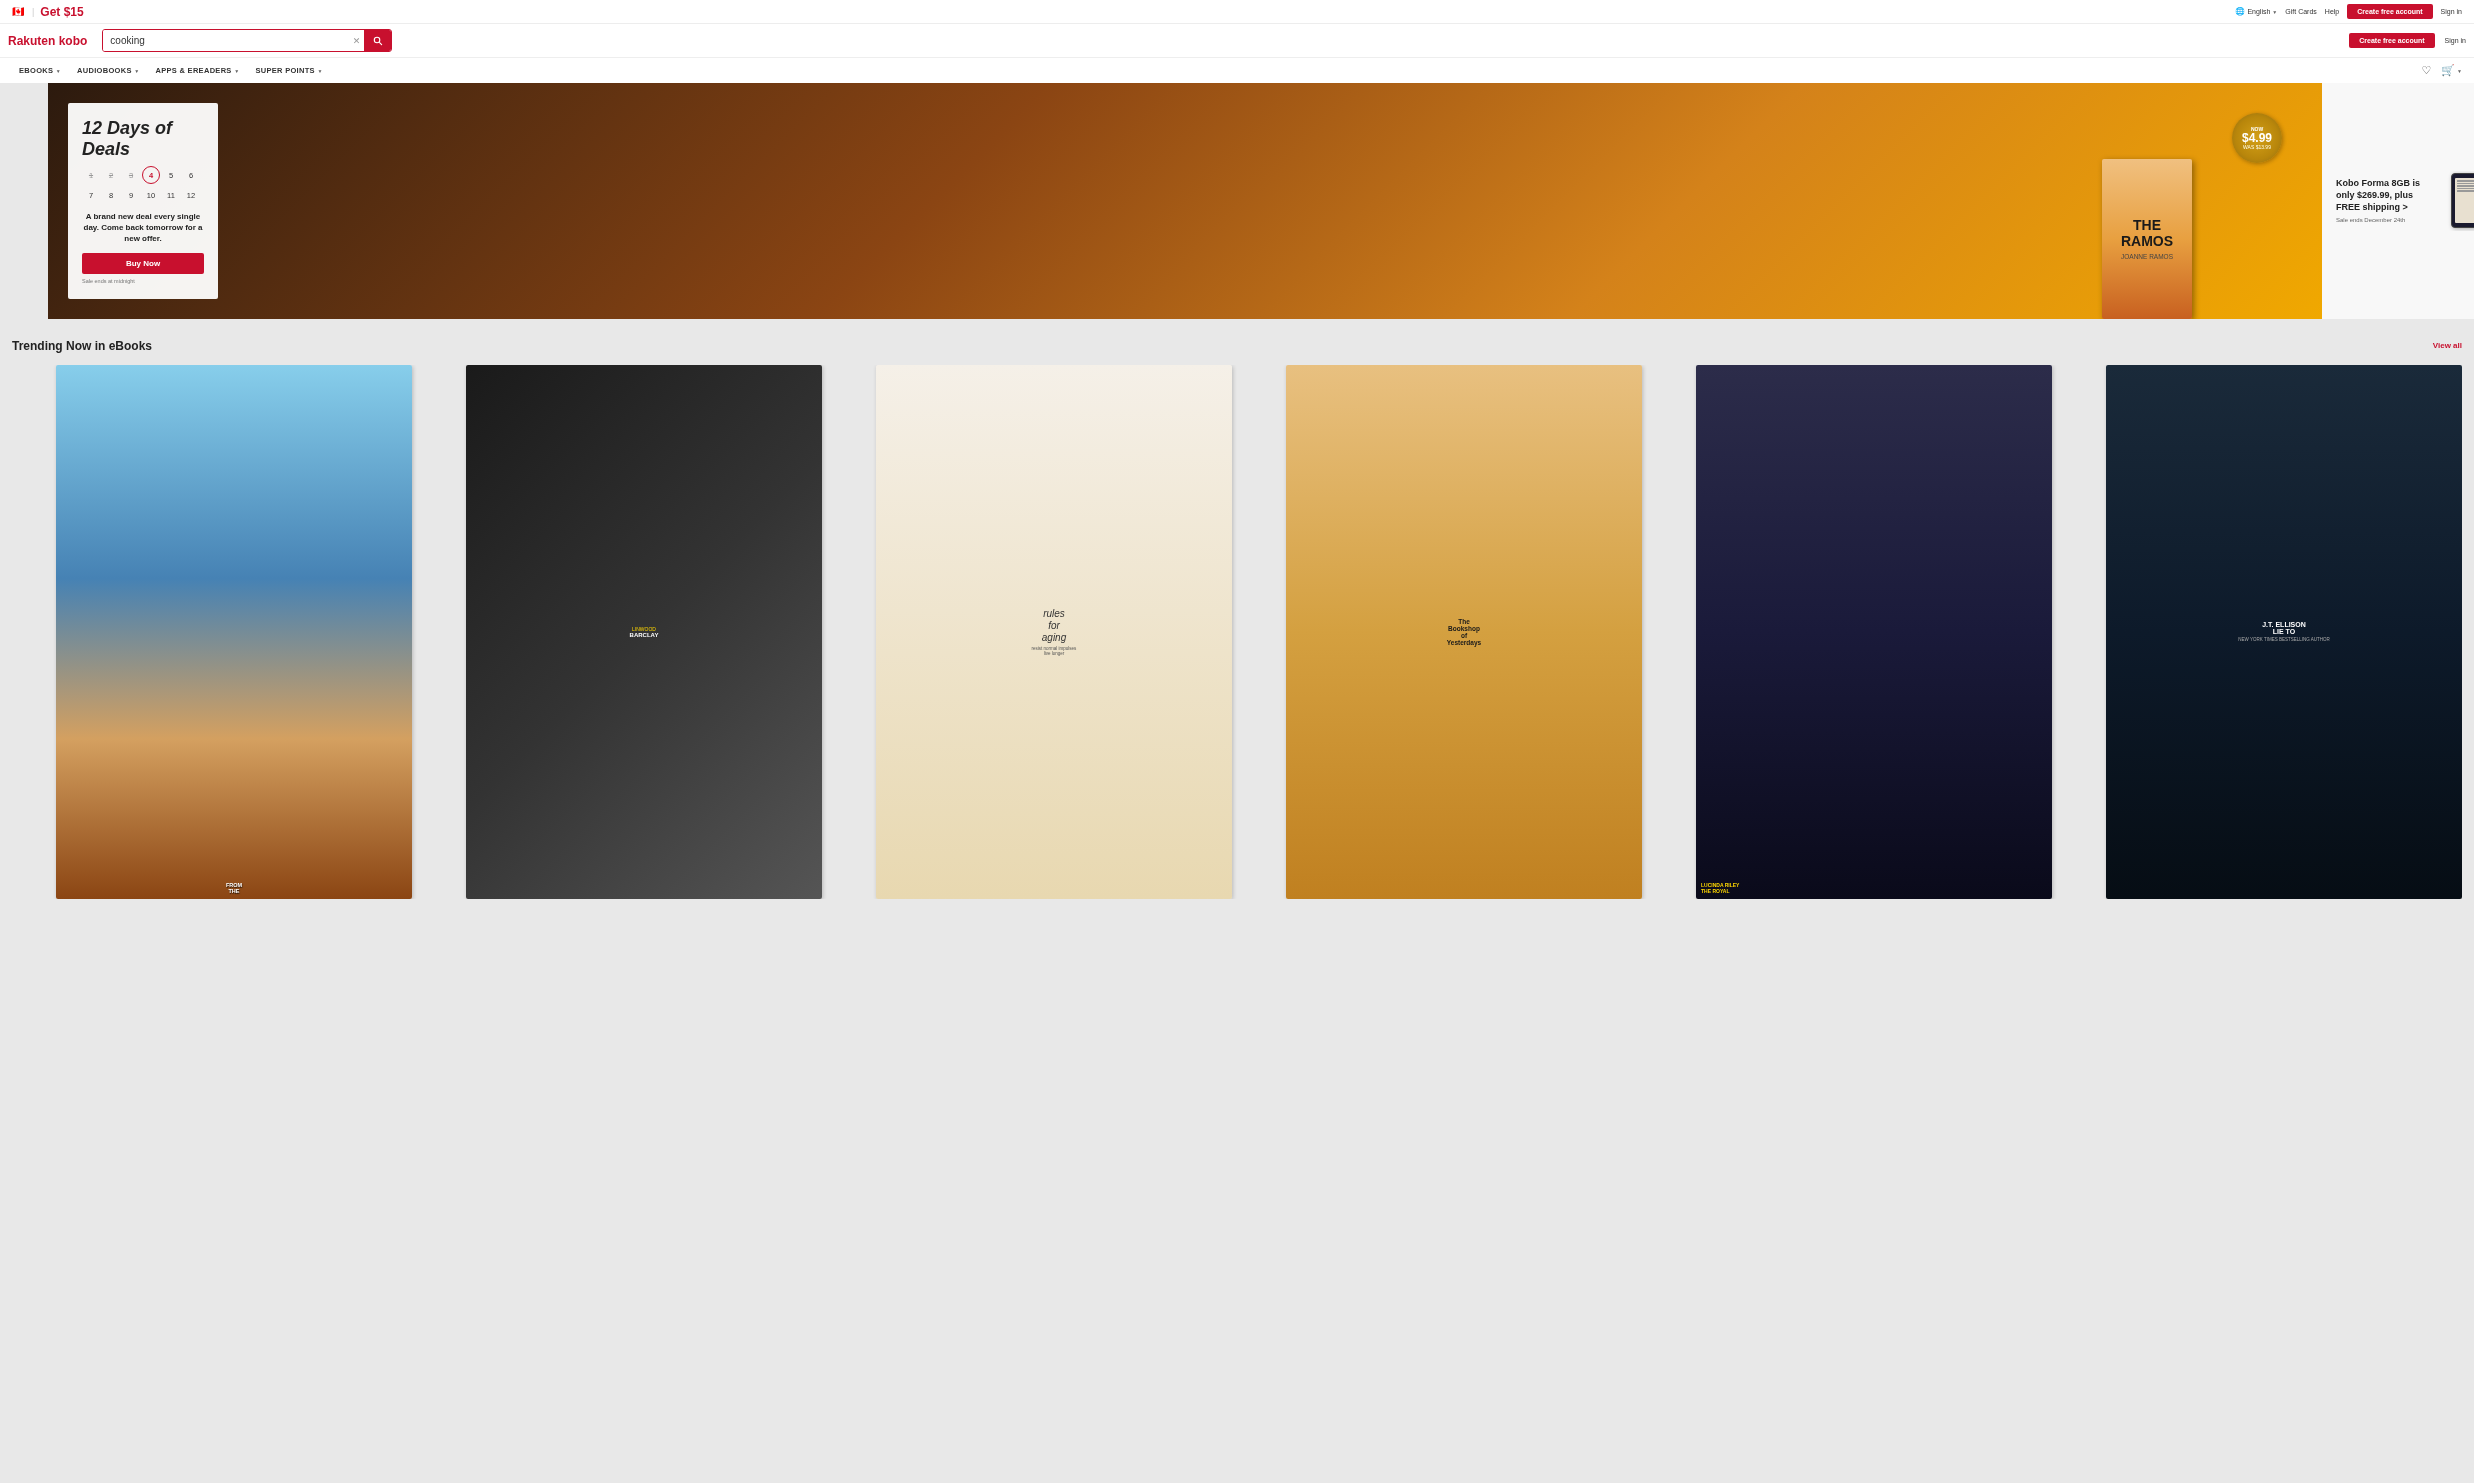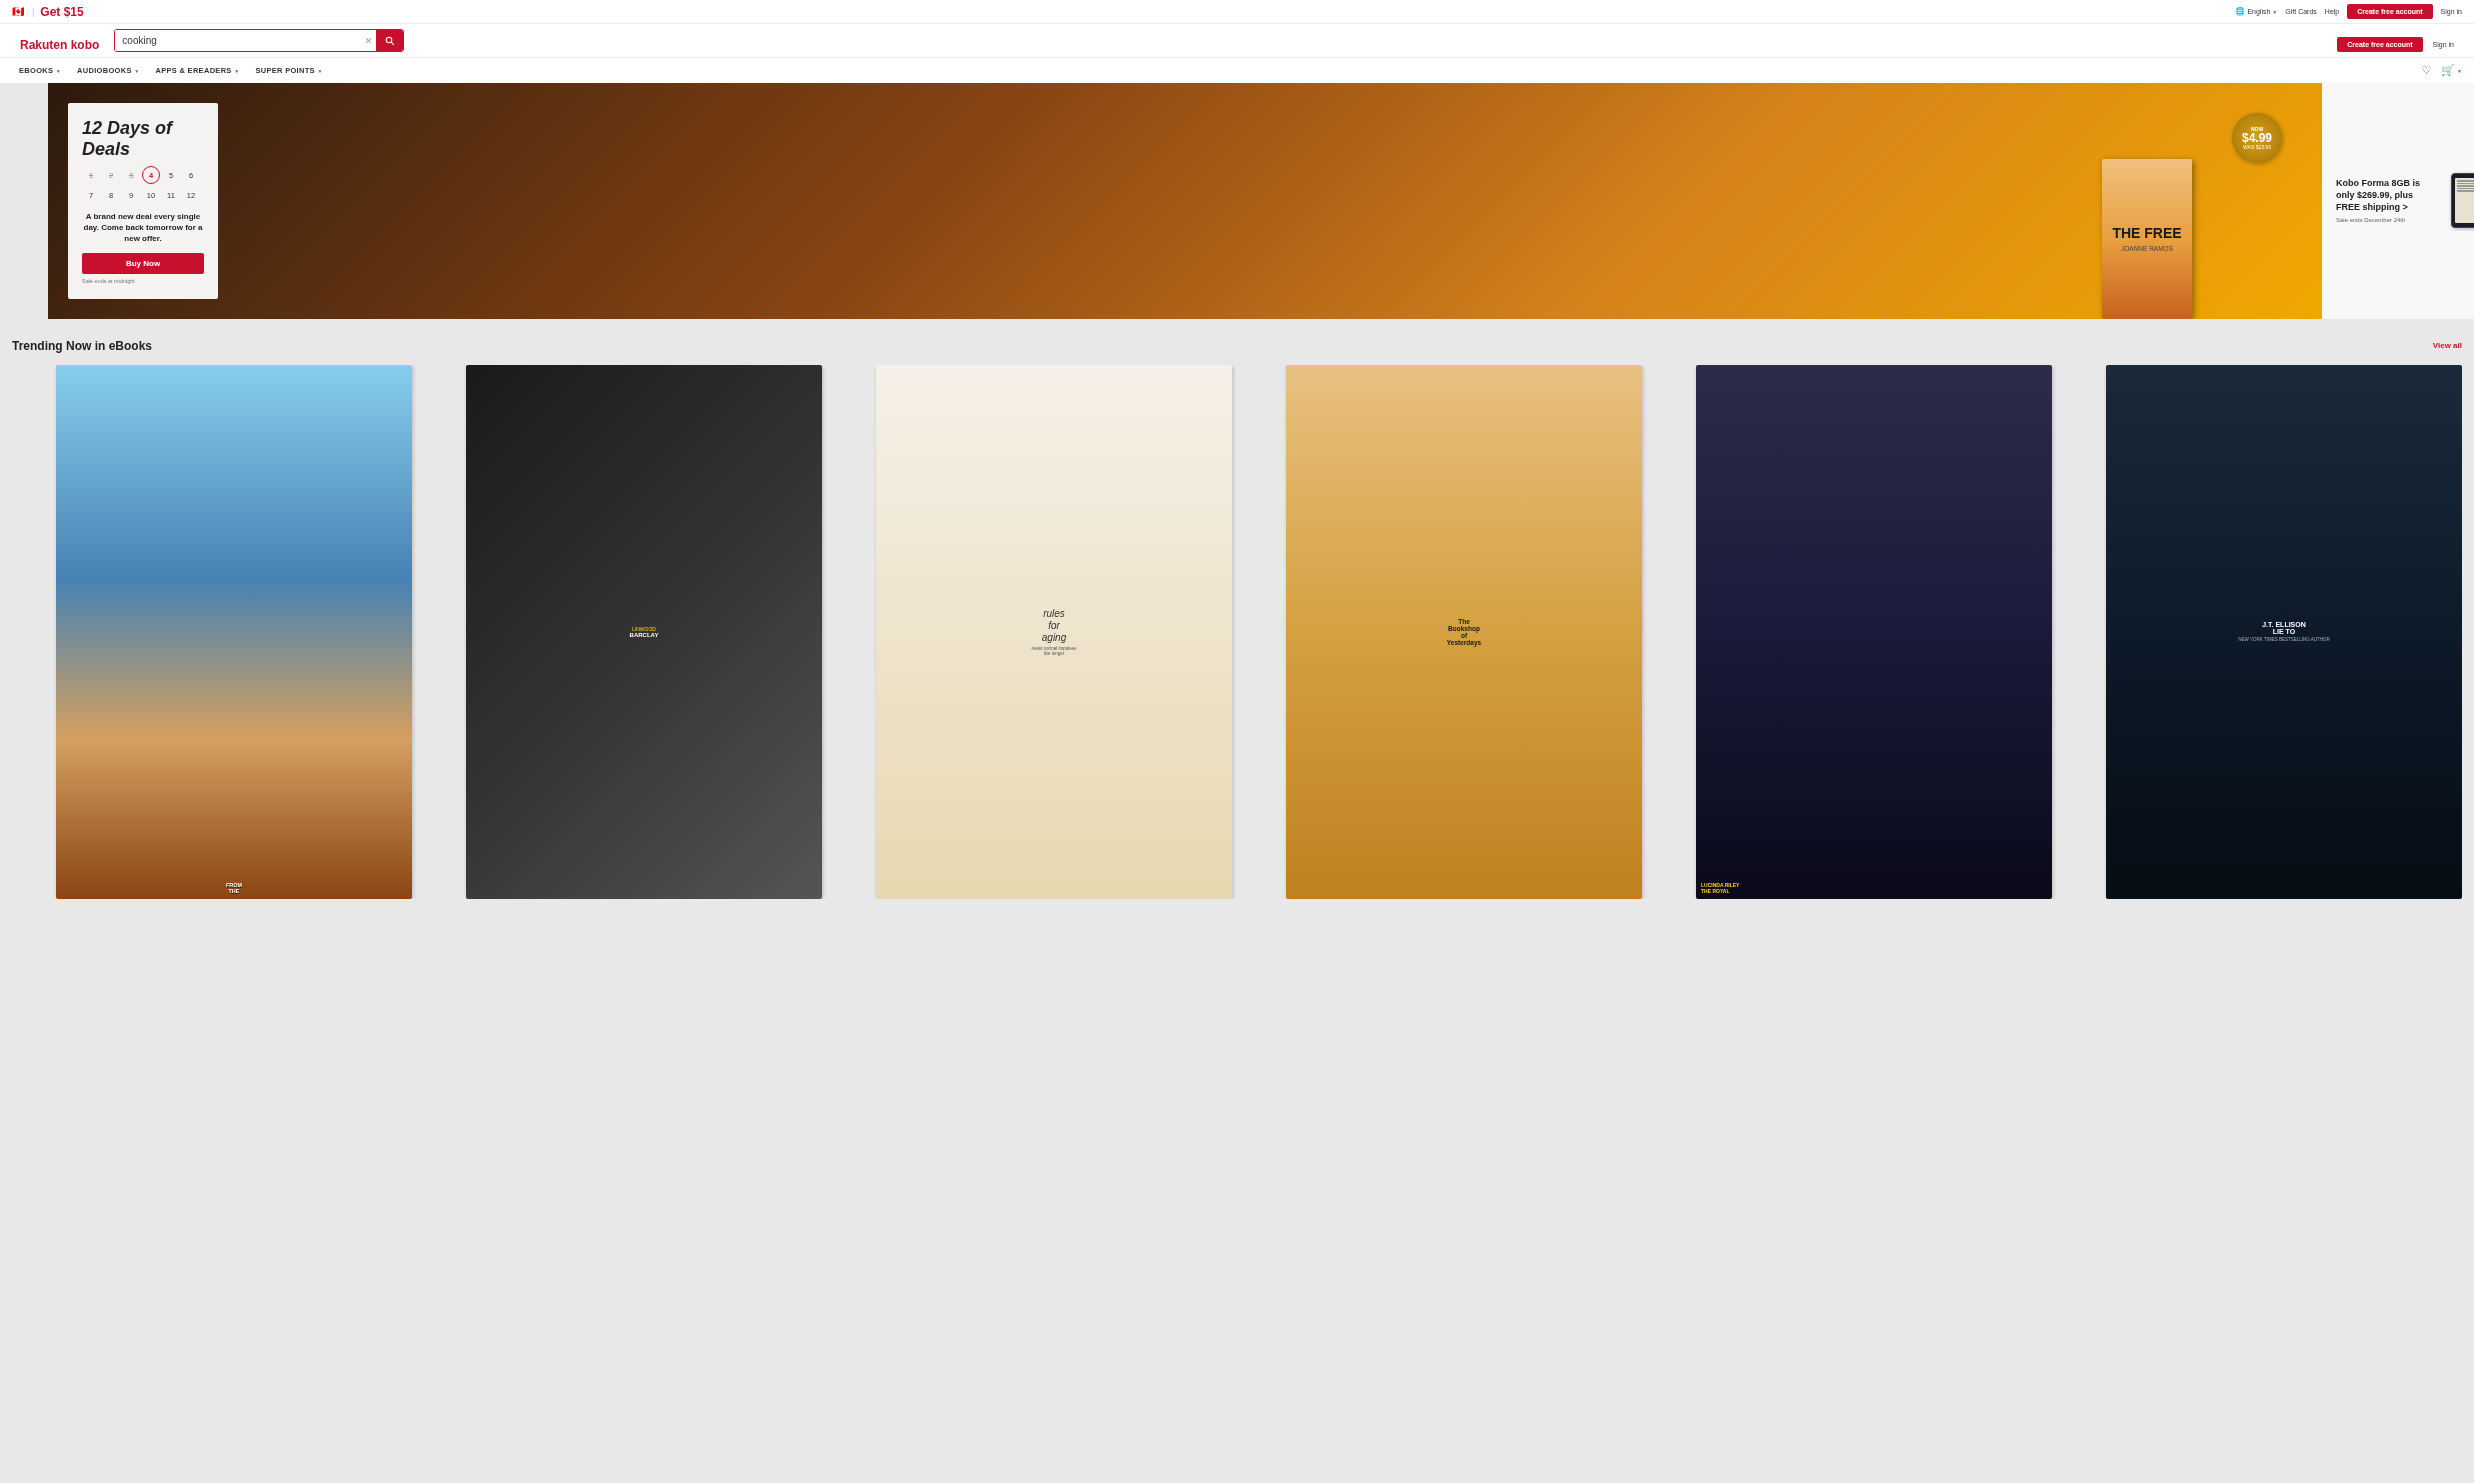--- a/index.html
+++ b/index.html
@@ -71,22 +71,22 @@
       font-size: 7px;
       color: #333;
       cursor: pointer;
       text-decoration: none;
     }
 
     
     .main-header {
       background: #fff;
       display: flex;
-      align-items: flex-end;
-      padding: 5px 20px;
+      align-items: center;
+      padding: 5px 8px;
       gap: 10px;
       box-shadow: 0 1px 2px rgba(0,0,0,0.08);
     }
     .logo {
       font-size: 12px;
       font-weight: bold;
       color: #c8102e;
       white-space: nowrap;
       cursor: pointer;
       flex-shrink: 0;
@@ -569,21 +569,21 @@
     </div>
 
     <div class="price-badge">
       <span class="price-now">NOW</span>
       <span class="price-amount">$4.99</span>
       <span class="price-was">WAS $13.99</span>
     </div>
 
     <div class="banner-center">
       <div class="book-cover">
-        <span>THE FREE</span>
+        <span>THE RAMOS</span>
         <span class="book-subtitle">JOANNE RAMOS</span>
       </div>
     </div>
   </div>
 
   <div class="side-banners">
     <div class="side-banner">
       <div class="side-banner-text">
         <div class="side-banner-title">
           Kobo Forma 8GB is only $269.99, plus FREE shipping &gt;

